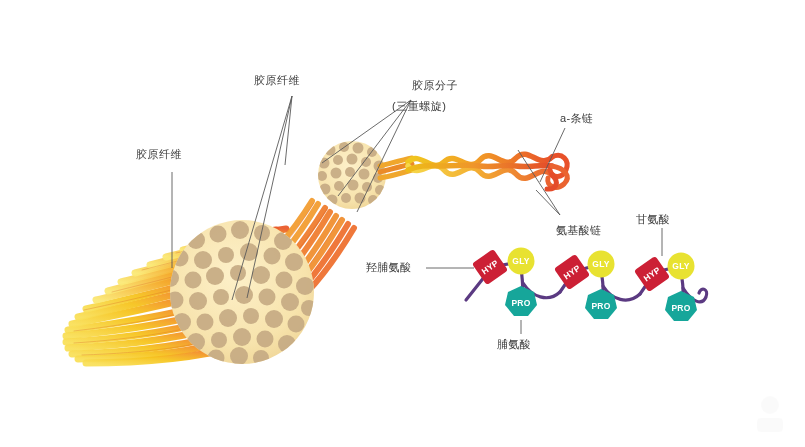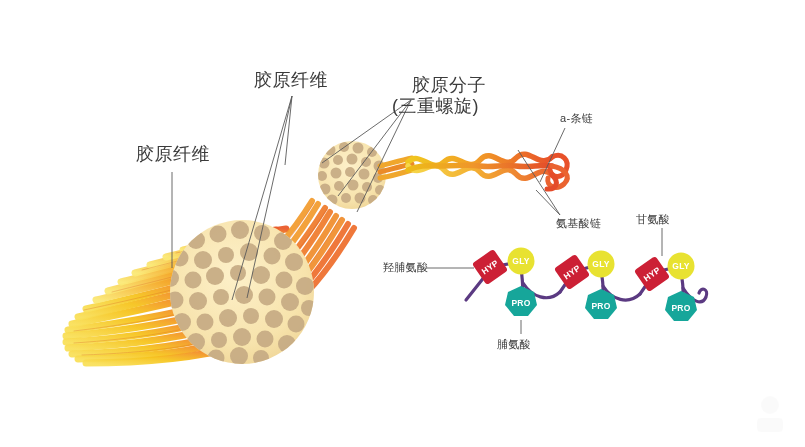--- a/index.html
+++ b/index.html
@@ -17,21 +17,21 @@
   }
   #art {
     position: absolute;
     left: 0; top: 0;
     width: 805px;
     height: 447px;
   }
   .lbl {
     position: absolute;
     color: #3b3b3b;
-    font-size: 18px;
+    font-size: 11px;
     line-height: 17px;
     white-space: pre;
     letter-spacing: 0.5px;
   }
   .lbl.small { font-size: 11px; letter-spacing: 0.3px; }
   .lbl.two { line-height: 18px; }
   .node-txt {
     font-size: 8.5px;
     font-weight: bold;
     fill: #ffffff;
@@ -326,21 +326,21 @@
 
   <div class="lbl" style="left:136px; top:146px;">胶原纤维</div>
 
   <div class="lbl" style="left:254px; top:72px;">胶原纤维</div>
 
   <div class="lbl two" style="left:412px; top:76px;">胶原分子</div>
   <div class="lbl two" style="left:392px; top:97px;">(三重螺旋)</div>
 
   <div class="lbl small" style="left:560px; top:110px;">a-条链</div>
 
-  <div class="lbl small" style="left:556px; top:215px;">氨基酸链</div>
+  <div class="lbl small" style="left:556px; top:222px;">氨基酸链</div>
 
   <div class="lbl small" style="left:636px; top:211px;">甘氨酸</div>
 
-  <div class="lbl small" style="left:366px; top:259px;margin-left:17px;">羟脯氨酸</div>
+  <div class="lbl small" style="left:366px; top:259px;">羟脯氨酸</div>
 
   <div class="lbl small" style="left:497px; top:336px;">脯氨酸</div>
 
 </div>
 
 </body></html>

